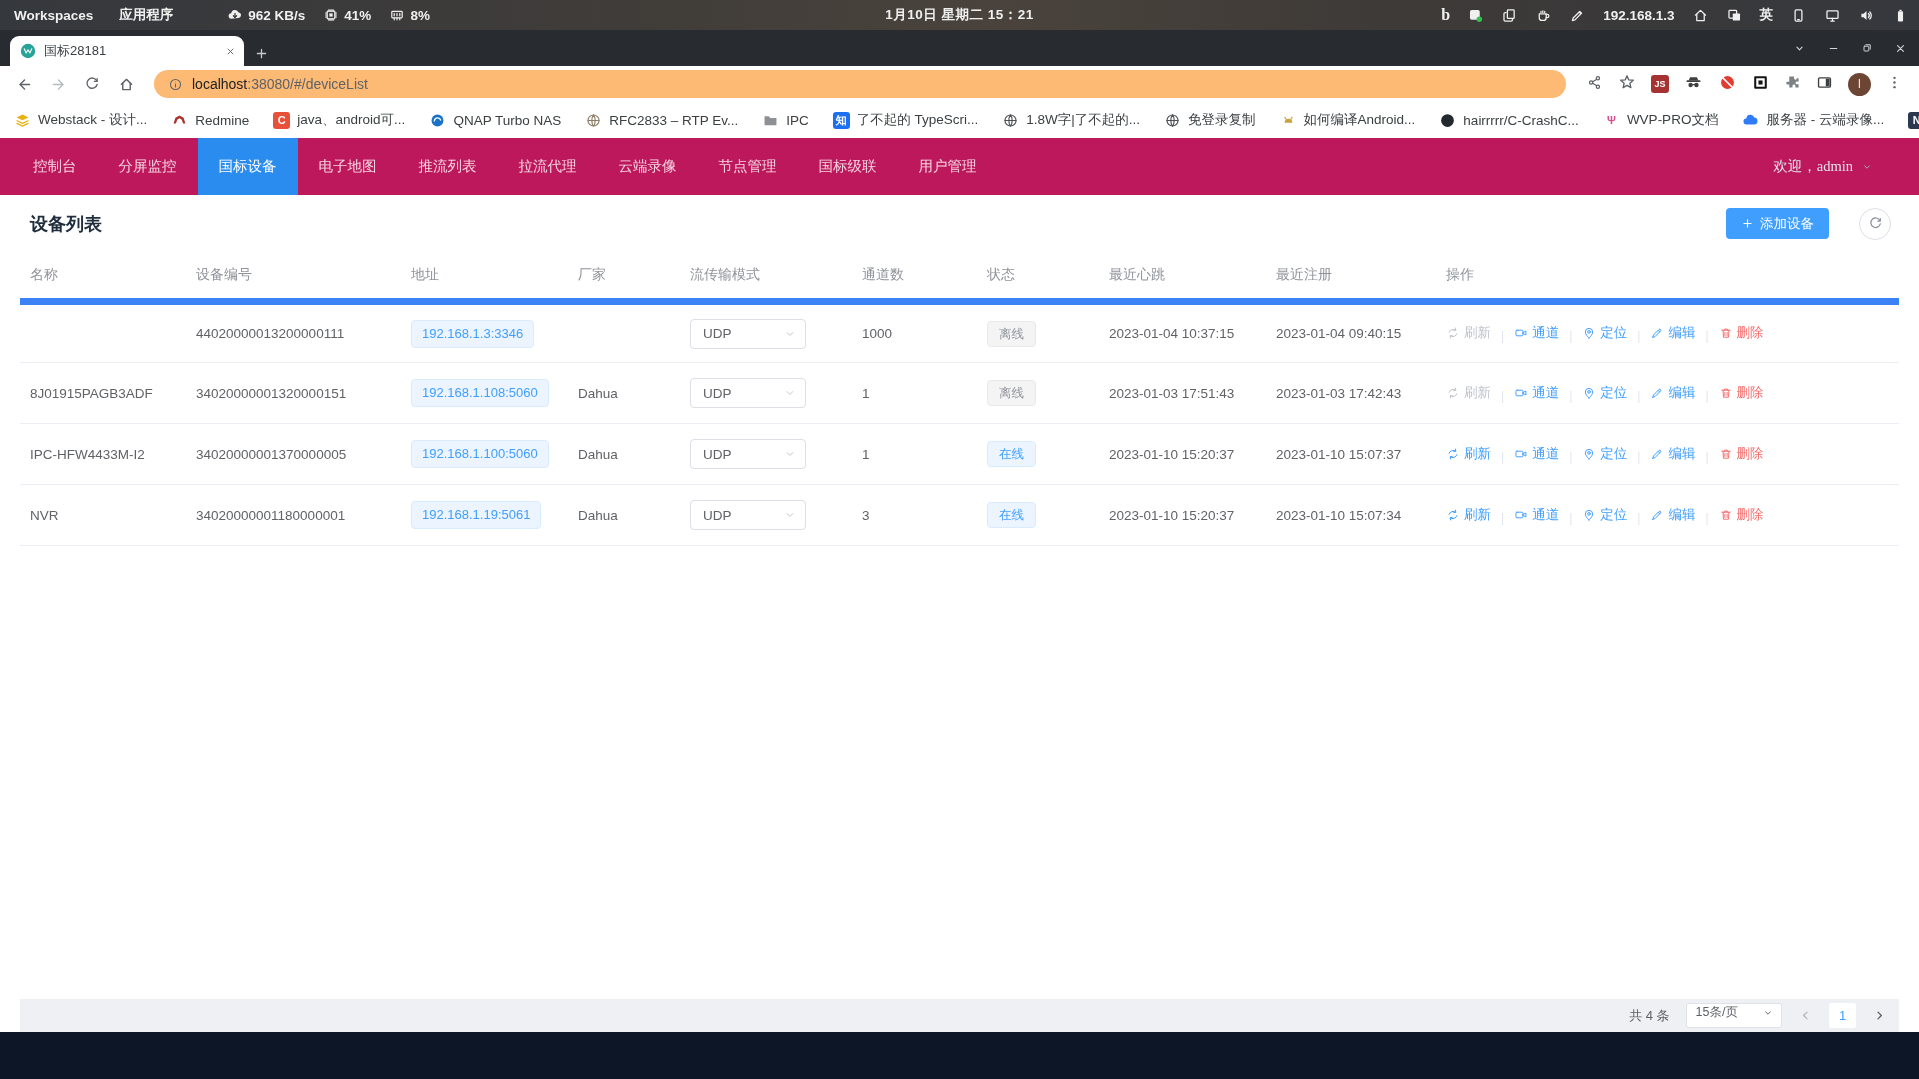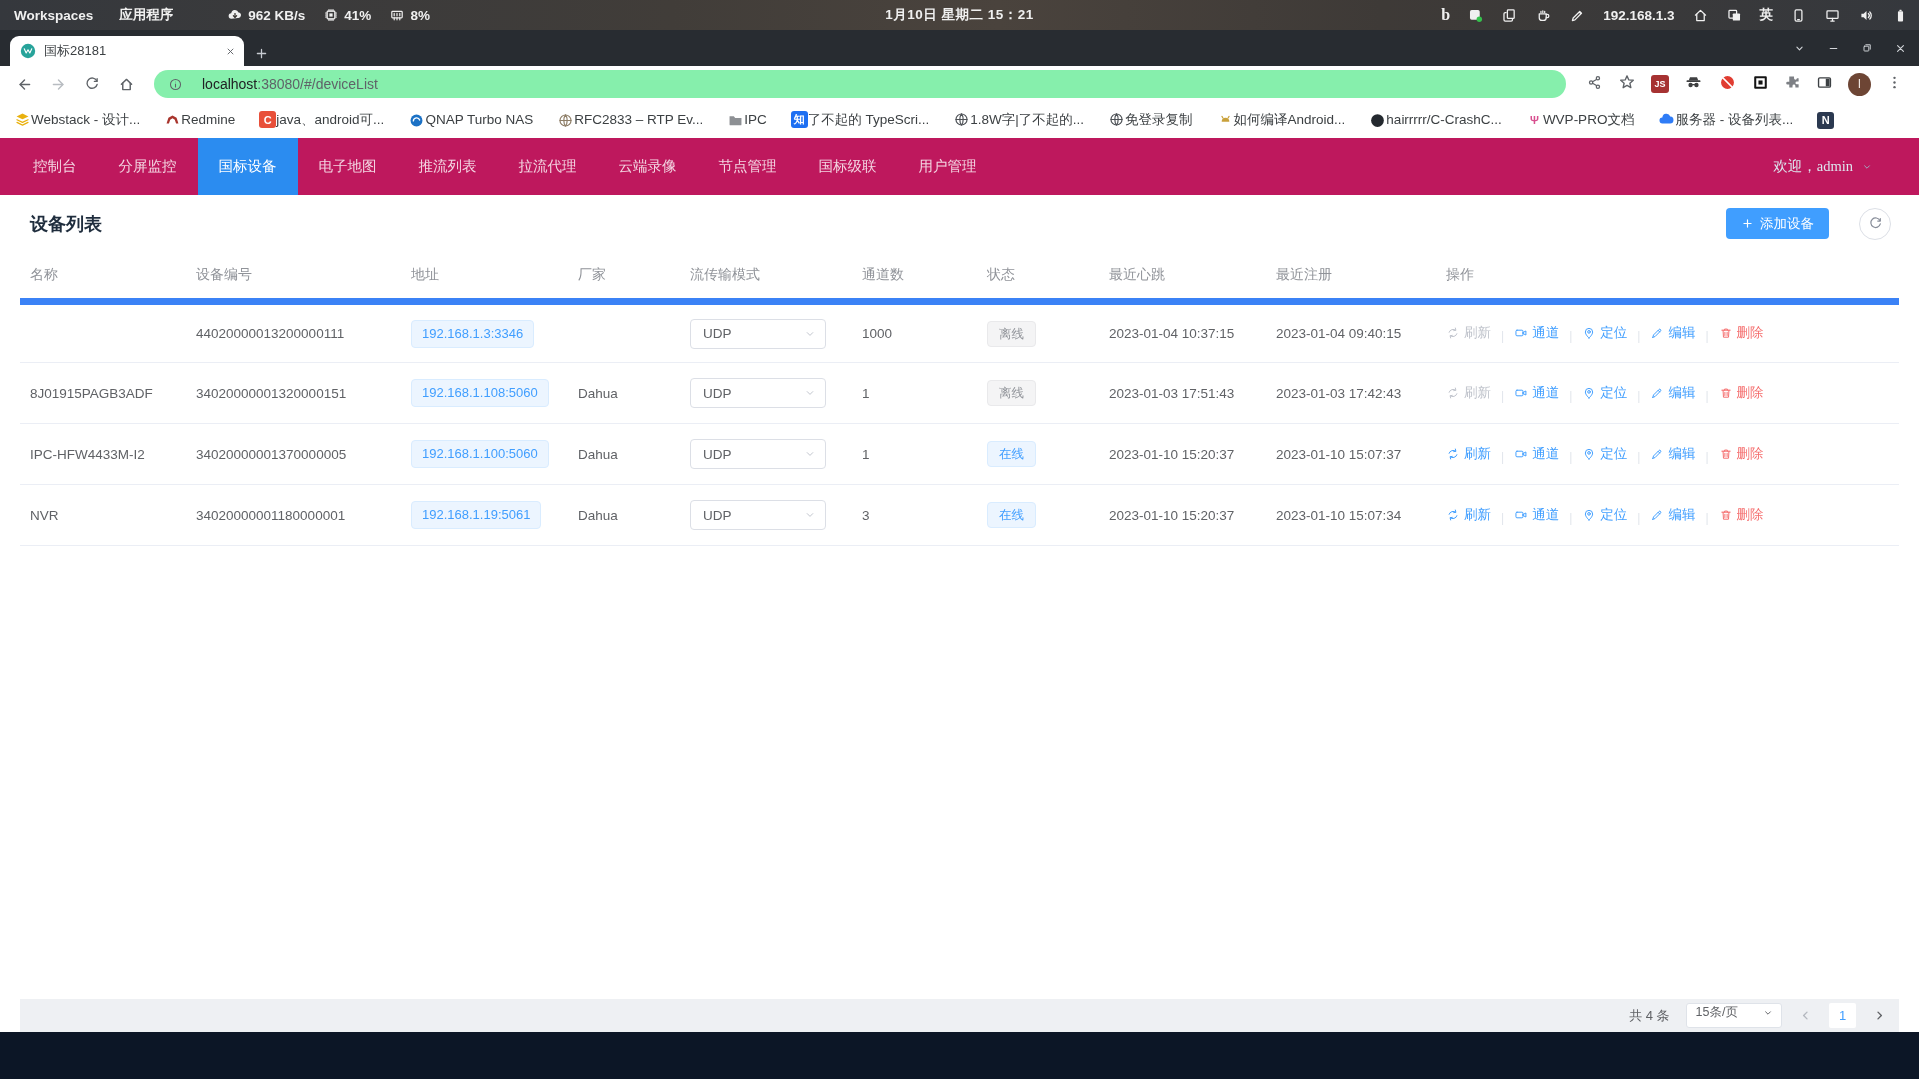--- a/index.html
+++ b/index.html
@@ -24,33 +24,33 @@
     display:flex; align-items:center; padding:0 8px 0 10px; gap:8px; font-size:13px; color:#3c4043; }
   .tab-title { flex:1; white-space:nowrap; overflow:hidden; }
   .tab-close { color:#5f6368; }
   .newtab { color:#c7cbd1; margin:0 0 5px 10px; }
   .win-controls { margin-left:auto; display:flex; align-items:center; gap:21px; padding-right:12px; height:100%; color:#d3d6da; }
 
   
   .toolbar { height:36px; background:#fff; display:flex; align-items:center; padding:0 10px; gap:6px; }
   .nav-btn { width:28px; height:28px; display:flex; align-items:center; justify-content:center; color:#5f6368; border-radius:50%; }
   .nav-btn.disabled { color:#b8bcc1; }
-  .urlbar { flex:1; height:28px; background:#86efac; border-radius:14px; margin:0 8px;
-    display:flex; align-items:center; padding:0 14px; gap:19px; font-size:14px; color:#5f6368; }
+  .urlbar { flex:1; height:28px; background:#fdba74; border-radius:14px; margin:0 8px;
+    display:flex; align-items:center; padding:0 14px; gap:9px; font-size:14px; color:#5f6368; }
   .url-host { color:#202124; }
   .tb-icons { display:flex; align-items:center; gap:15px; padding:0 6px; }
   .jsbadge { width:18px; height:18px; border-radius:3px; background:#a63232; color:#fff; font-size:9px; font-weight:700;
     display:flex; align-items:center; justify-content:center; }
   .avatar { width:23px; height:23px; border-radius:50%; background:#6d4534; color:#f0e7e2; font-size:12px;
     display:flex; align-items:center; justify-content:center; }
 
   
   .bookmarks { height:36px; background:#fff; display:flex; align-items:center; padding:0 14px; gap:24px;
     font-size:13.5px; color:#3c4043; white-space:nowrap; }
-  .bm { display:flex; align-items:flex-start; }
+  .bm { display:flex; align-items:center; gap:7px; }
   .bm-badge { width:17px; height:17px; border-radius:3px; display:flex; align-items:center; justify-content:center;
     font-size:11px; font-weight:700; }
 
   
   .nav { height:57px; background:#be185d; display:flex; align-items:stretch; padding-left:12px;
     font-size:14.5px; color:rgba(255,255,255,.82); }
   .nav-item { display:flex; align-items:center; padding:0 21px; }
   .nav-item.active { background:#2b8cf0; color:#fff; }
   .nav-welcome { margin-left:auto; margin-right:46px; display:flex; align-items:center; gap:8px; color:#dde5ee;font-family:Liberation Serif, serif; }
 
@@ -65,21 +65,21 @@
 
   table { width:calc(100% - 40px); margin:0 20px; border-collapse:collapse; table-layout:fixed; }
   th { text-align:left; font-weight:400; color:#909399; font-size:14px; padding:14px 0 14px 10px;
     border-bottom:7px solid #3b82f6; }
   td { height:61px; padding-left:10px; font-size:13.5px; color:#606266; border-bottom:1px solid #ebeef5; }
   col.c1{width:166px} col.c2{width:215px} col.c3{width:167px} col.c4{width:112px} col.c5{width:172px}
   col.c6{width:125px} col.c7{width:122px} col.c8{width:167px} col.c9{width:170px}
 
   .tag-addr { display:inline-block; background:#ecf5ff; border:1px solid #d9ecff; color:#409eff;
     border-radius:4px; height:28px; line-height:26px; padding:0 10px; font-size:13px; }
-  .sel { display:inline-flex; width:136px; height:30px; border:1px solid #dcdfe6; border-radius:4px;
+  .sel { display:inline-flex; width:116px; height:30px; border:1px solid #dcdfe6; border-radius:4px;
     align-items:center; justify-content:space-between; padding:0 8px 0 12px; color:#606266; font-size:13.5px; background:#fff; }
   .tag { display:inline-block; height:26px; line-height:24px; padding:0 11px; border-radius:4px; font-size:12.5px; }
   .tag-on { background:#ecf5ff; border:1px solid #d9ecff; color:#409eff; }
   .tag-off { background:#f4f4f5; border:1px solid #e9e9eb; color:#909399; }
   .action { display:inline-flex; align-items:center; gap:4px; color:#409eff; font-size:13.5px; text-decoration:none; }
   .action.danger { color:#f56c6c; }
   .action.disabled { color:#c0c4cc; cursor:default; }
   .sep { color:#e2e6ec; margin:0 10px; font-size:12px; }
 
   
@@ -461,21 +461,21 @@
     <span class="bm" data-interactable="true">
       <span class="bm-badge" data-interactable="false" style="background:transparent;color:#d84f8f">Ψ</span>
       <span data-interactable="false">WVP-PRO文档</span>
     </span>
     <span class="bm" data-interactable="true">
       <span class="ic" data-interactable="false" style="color:#2f7cf6">
         <svg width="17" height="17" viewBox="0 0 20 20" fill="none" stroke="currentColor" stroke-width="1.4" stroke-linecap="round" stroke-linejoin="round">
           <path fill="currentColor" stroke="none" d="M5.4 14.6a3.5 3.5 0 01-.3-7 4.8 4.8 0 019.3-1.1 3.6 3.6 0 01-.5 8.1z"></path>
         </svg>
       </span>
-      <span data-interactable="false">服务器 - 设备列表...</span>
+      <span data-interactable="false">服务器 - 云端录像...</span>
     </span>
     <span class="bm" data-interactable="true">
       <span class="bm-badge" data-interactable="false" style="background:#2b3950;color:#ffffff">N</span>
     </span>
   </div>
 
 <div class="nav" id="nav" data-interactable="false">
     <span class="nav-item" data-interactable="true">控制台</span>
     <span class="nav-item" data-interactable="true">分屏监控</span>
     <span class="nav-item active" data-interactable="true">国标设备</span>

